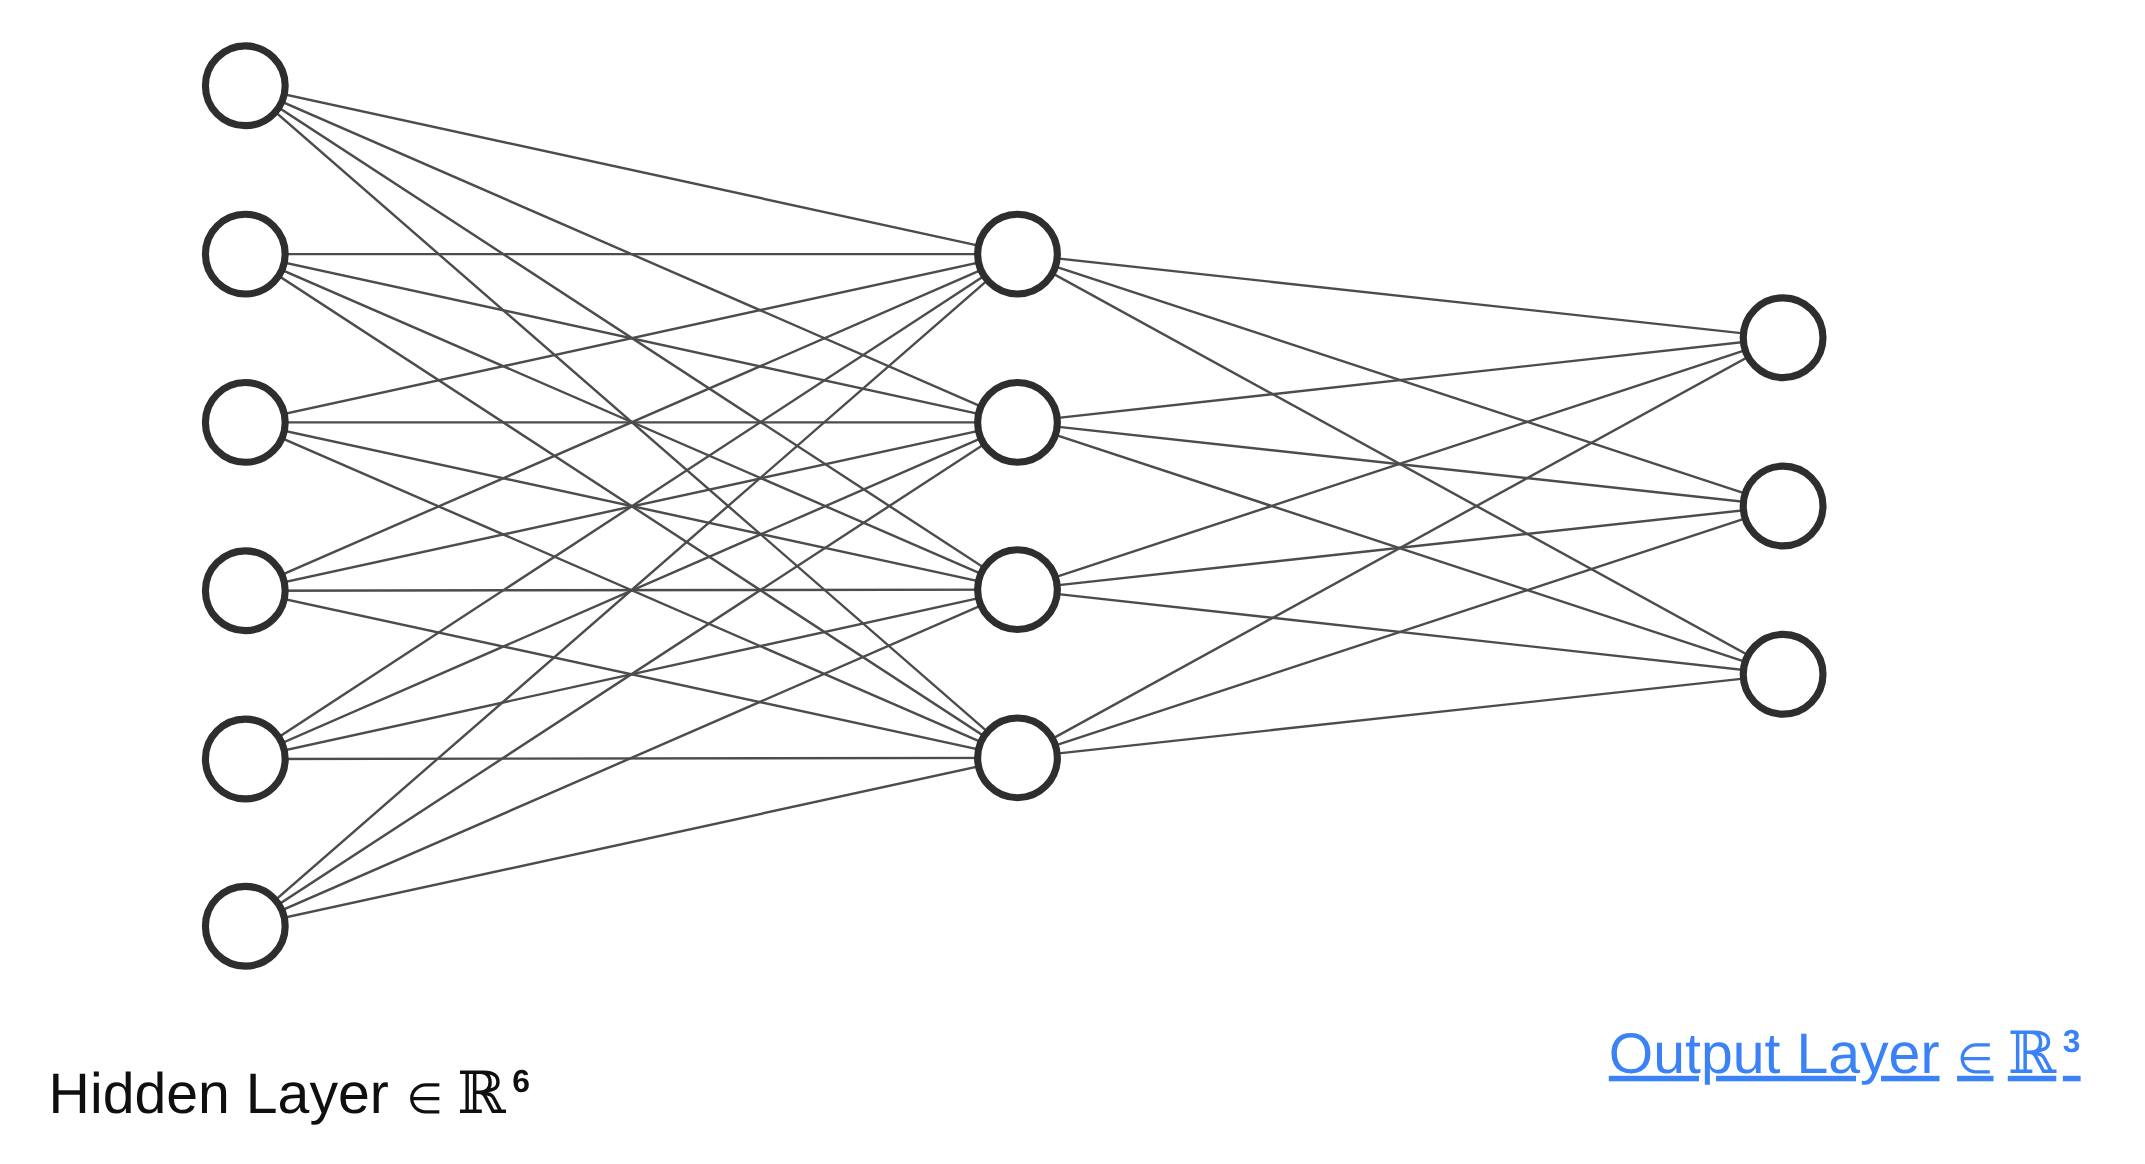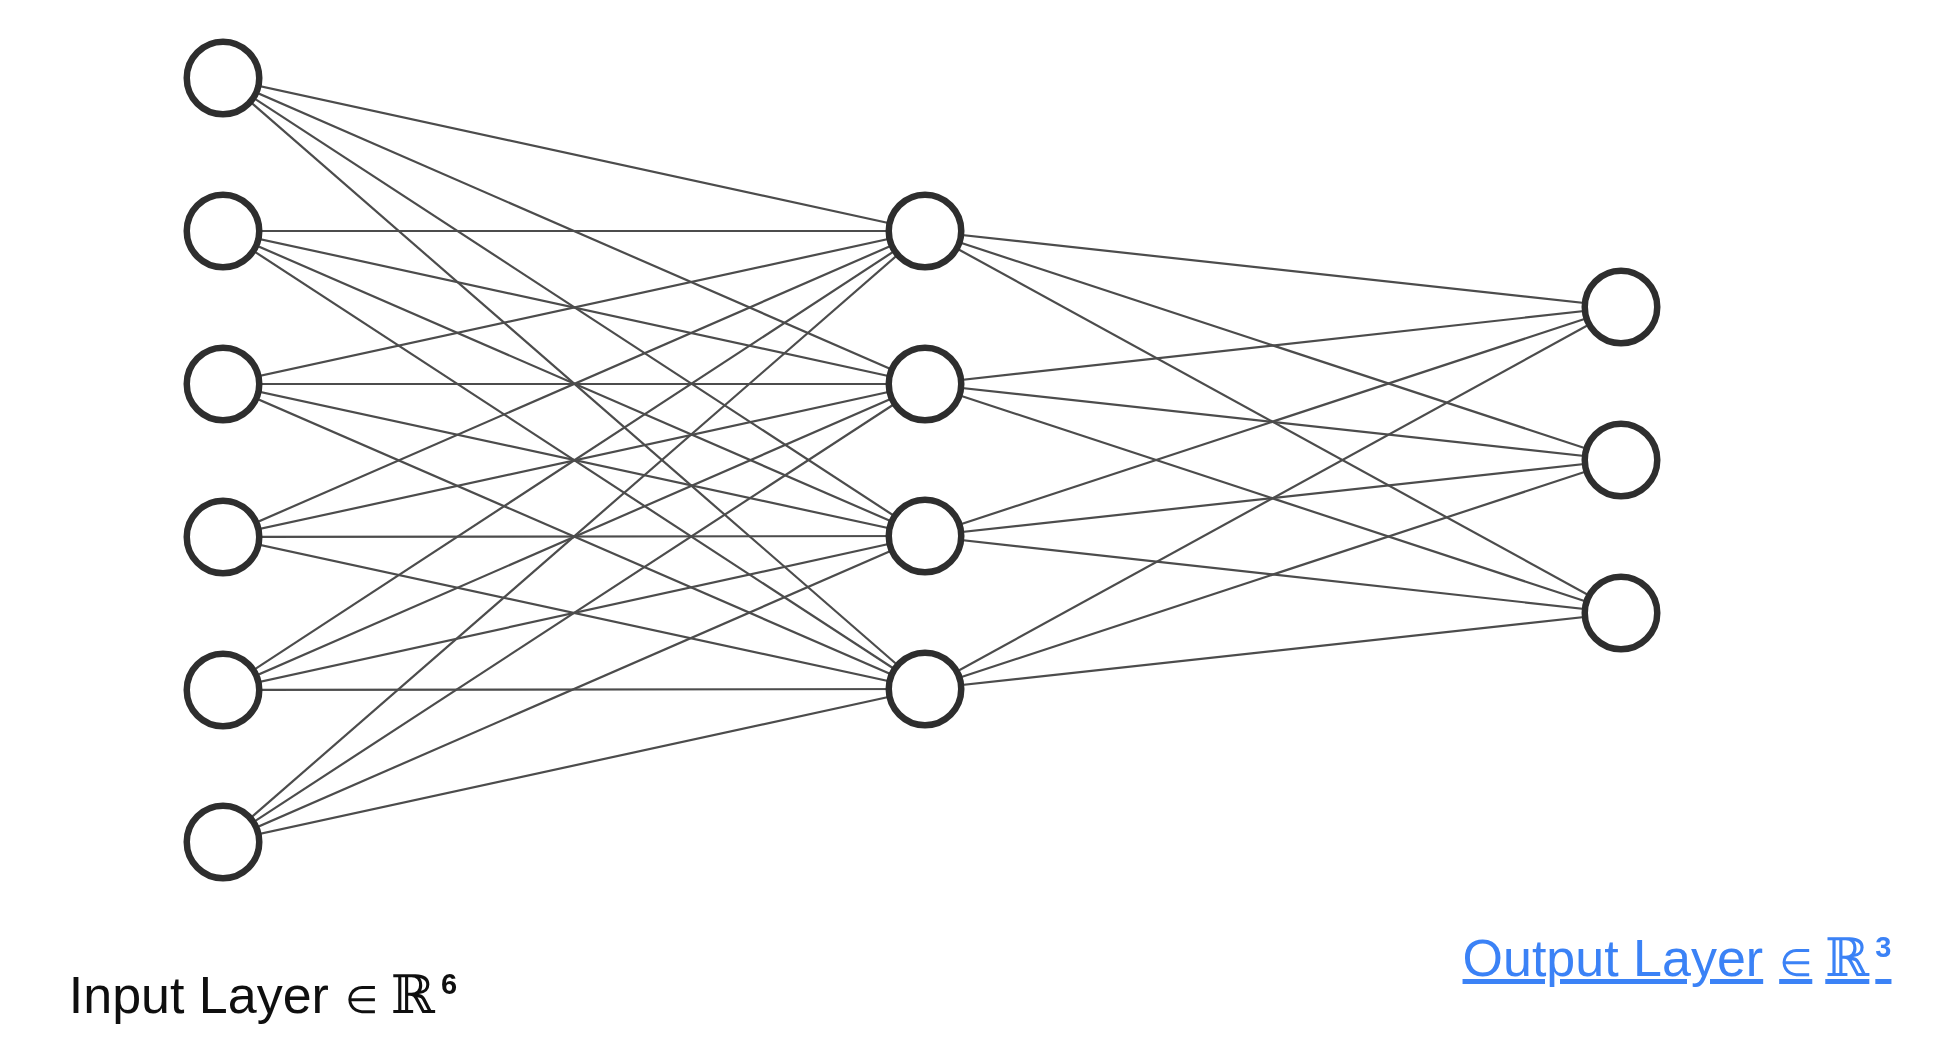--- a/index.html
+++ b/index.html
@@ -99,21 +99,21 @@
       <circle cx="925" cy="231" r="36.25" fill="#ffffff" stroke="#2e2e2e" stroke-width="6.5"></circle>
       <circle cx="925" cy="384" r="36.25" fill="#ffffff" stroke="#2e2e2e" stroke-width="6.5"></circle>
       <circle cx="925" cy="536" r="36.25" fill="#ffffff" stroke="#2e2e2e" stroke-width="6.5"></circle>
       <circle cx="925" cy="689" r="36.25" fill="#ffffff" stroke="#2e2e2e" stroke-width="6.5"></circle>
       <circle cx="1621" cy="307" r="36.25" fill="#ffffff" stroke="#2e2e2e" stroke-width="6.5"></circle>
       <circle cx="1621" cy="460" r="36.25" fill="#ffffff" stroke="#2e2e2e" stroke-width="6.5"></circle>
       <circle cx="1621" cy="613" r="36.25" fill="#ffffff" stroke="#2e2e2e" stroke-width="6.5"></circle>
     </svg>
 
   <div class="layer-label" style="left: 263px; top: 964px; color: rgb(15, 15, 15);">
-    <span class="lbl-text">Input Layer</span><span class="lbl-in">∈</span><span class="lbl-set">ℝ</span><sup class="lbl-sup">6</sup>
+    <span class="lbl-text">Hidden Layer</span><span class="lbl-in">∈</span><span class="lbl-set">ℝ</span><sup class="lbl-sup">6</sup>
   </div>
 
 
   <div class="layer-label" style="left: 1677px; top: 927px; color: #3b82f6; text-decoration: underline;">
     <span class="lbl-text">Output Layer</span><span class="lbl-in">∈</span><span class="lbl-set">ℝ</span><sup class="lbl-sup">3</sup>
   </div>
 
 </div>
 
 </body></html>

